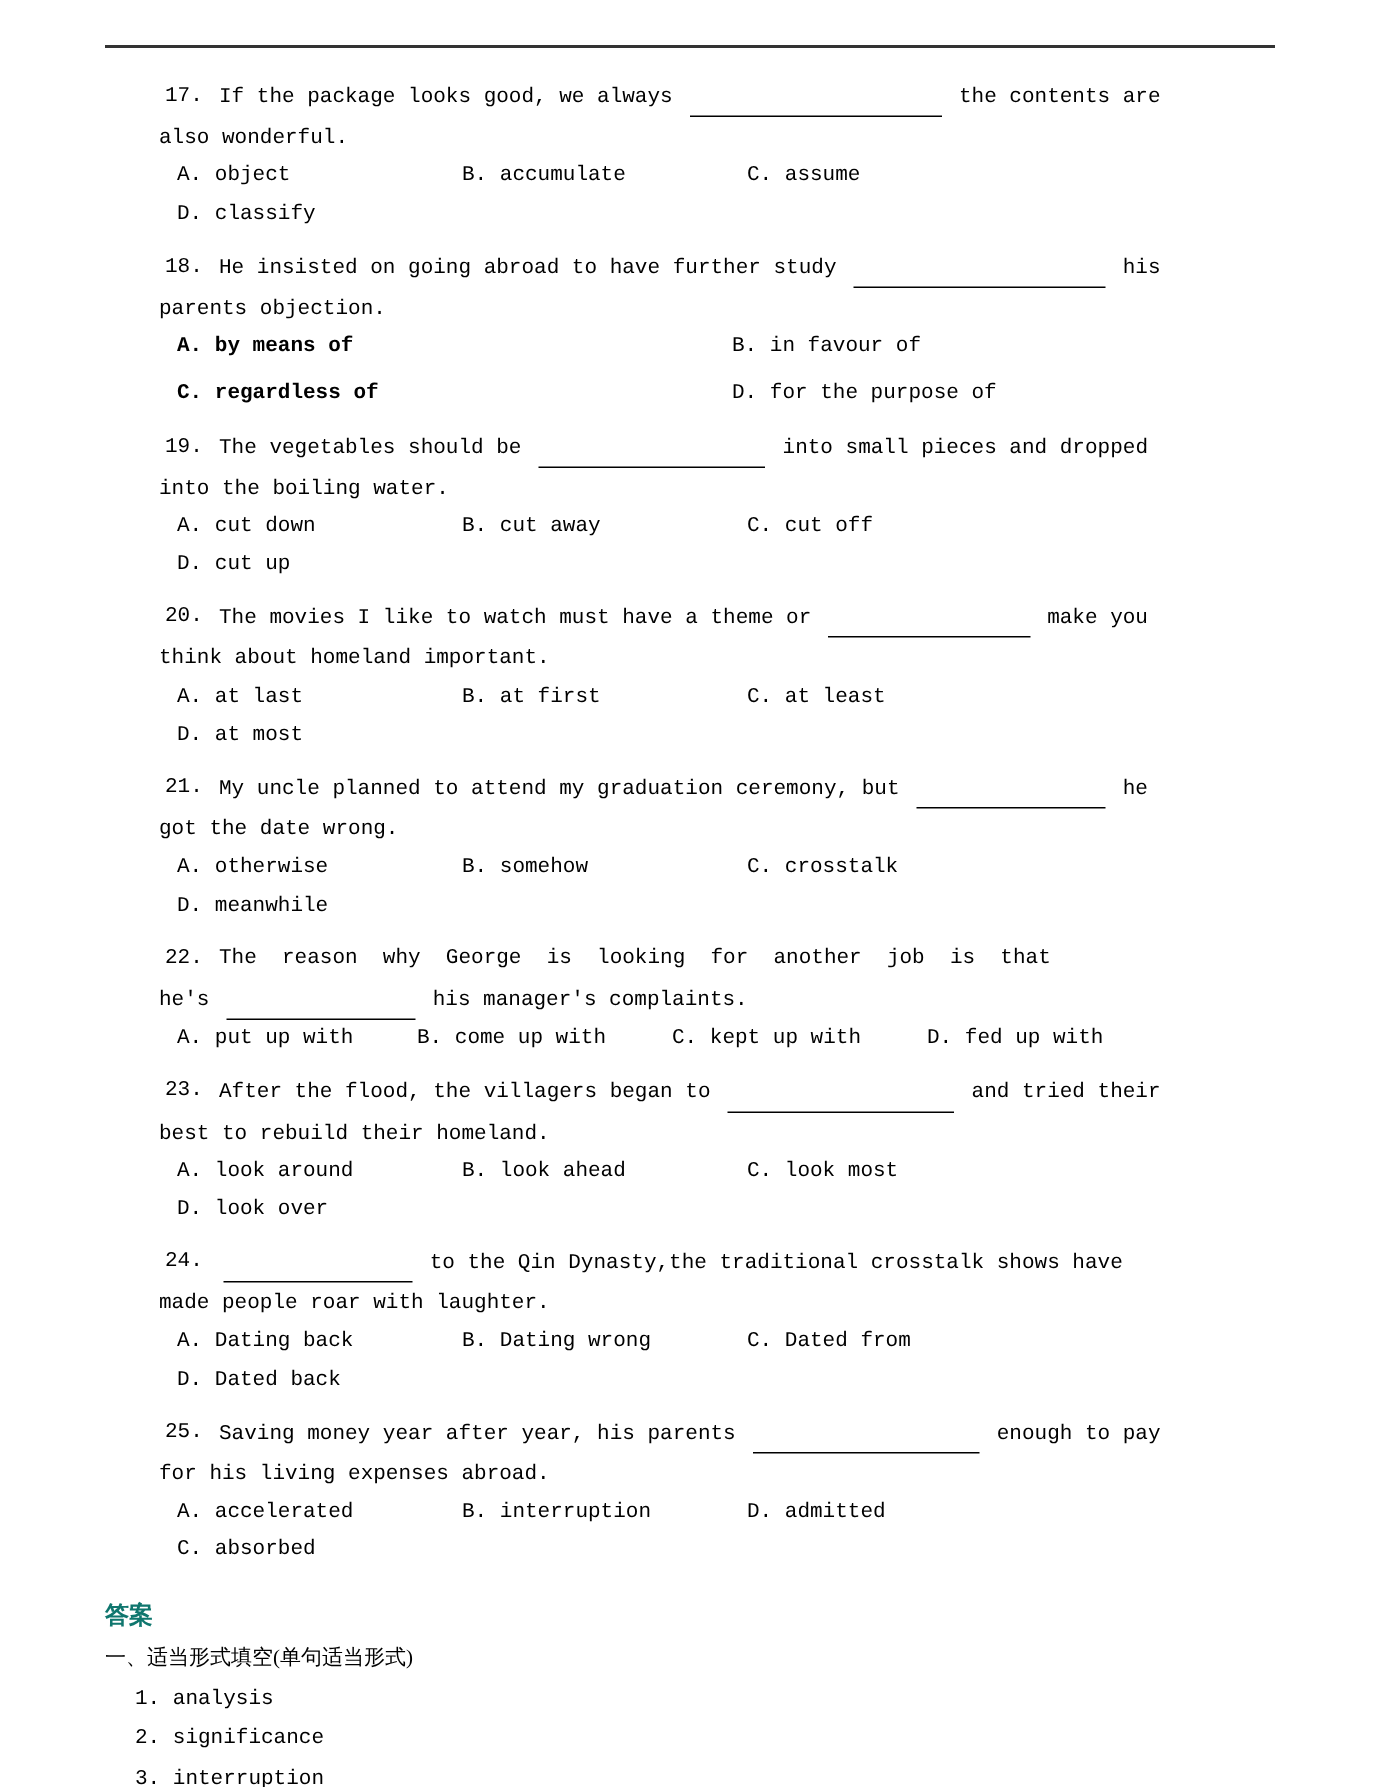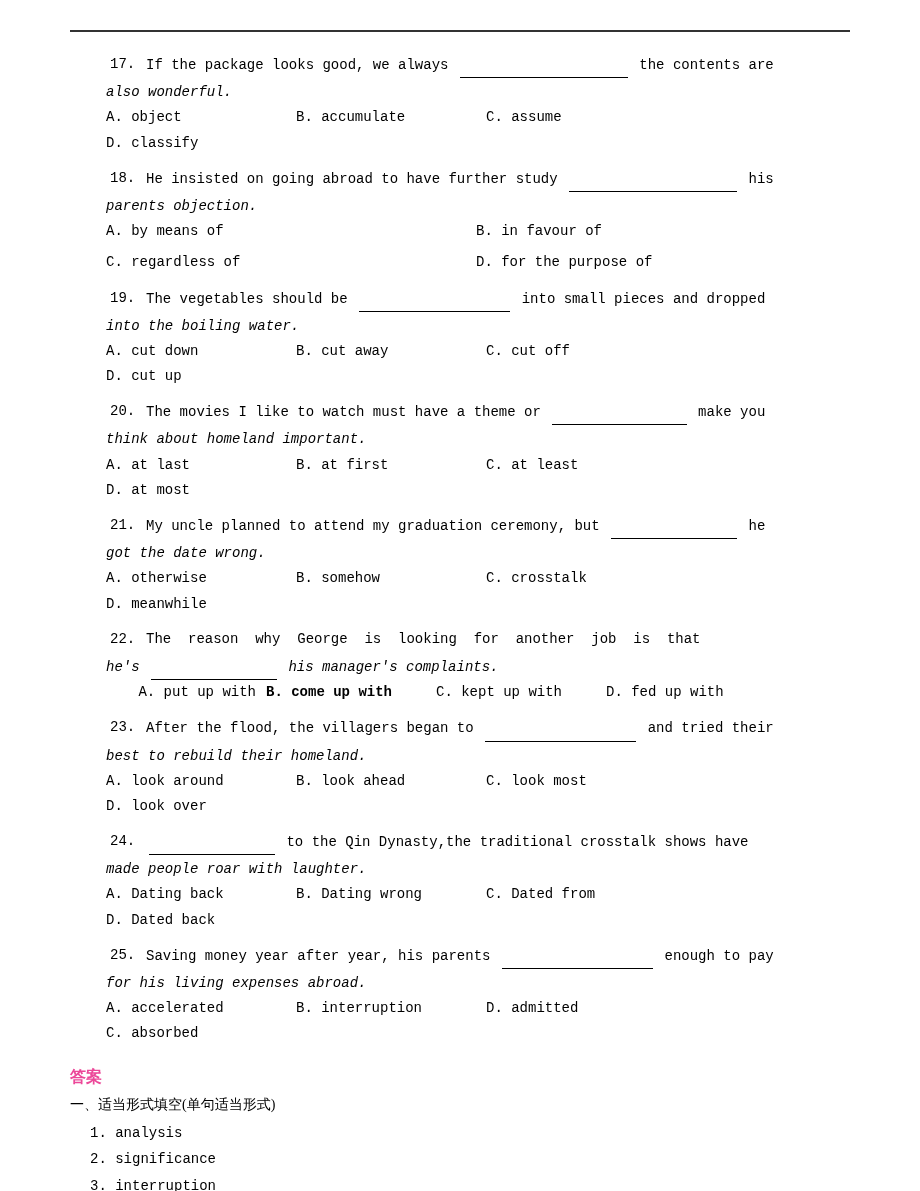--- a/index.html
+++ b/index.html
@@ -52,38 +52,39 @@
       display: inline-block;
       border-bottom: 1px solid #000;
       min-width: 120px;
       vertical-align: bottom;
       margin: 0 3px;
     }
     .options-row {
       display: flex;
       flex-direction: row;
       flex-wrap: wrap;
-      margin-left: 36px;
+      margin-left: 48px;
       margin-bottom: 6px;
       line-height: 1.8;
     }
     .option {
       min-width: 180px;
       font-family: 'Courier New', Courier, monospace;
       font-size: 14px;
       margin-right: 10px;
     }
     .option-wide {
       min-width: 360px;
+      font-weight: bold;
     }
     .answers-section {
       margin-top: 20px;
     }
     .answers-title {
-      color: #ec4899;
+      color: #0f766e;
       font-size: 16px;
       font-family: 'SimSun', 'STSong', serif;
       font-weight: bold;
       margin-bottom: 8px;
     }
     .answers-subtitle {
       font-family: 'SimSun', 'STSong', serif;
       font-size: 14px;
       margin-bottom: 6px;
     }
@@ -91,21 +92,20 @@
       font-family: 'Courier New', Courier, monospace;
       font-size: 14px;
       margin-left: 20px;
       line-height: 1.9;
     }
     .continuation-line {
       margin-left: 36px;
       font-family: 'Courier New', Courier, monospace;
       font-size: 14px;
       line-height: 1.8;
-      font-style: italic;
     }
   </style>
 </head>
 <body>
 
 <div class="page">
   <div class="top-border"></div>
 
   <div class="question-block">
     <div class="question-line">
@@ -193,22 +193,22 @@
     <div class="question-line">
       <span class="q-num">22.</span>
       <span class="q-text">
         The&nbsp; reason&nbsp; why&nbsp; George&nbsp; is&nbsp; looking&nbsp; for&nbsp; another&nbsp; job&nbsp; is&nbsp; that
       </span>
     </div>
     <div class="continuation-line">
       he's <span class="blank" style="min-width:110px;">&nbsp;&nbsp;&nbsp;&nbsp;&nbsp;&nbsp;&nbsp;&nbsp;&nbsp;&nbsp;&nbsp;&nbsp;&nbsp;&nbsp;&nbsp;</span> his manager's complaints.
     </div>
     <div class="options-row">
-      <span class="option" style="min-width:150px;text-align:right;">A. put up with</span>
-      <span class="option" style="min-width:160px;font-weight:bold;">B. come up with</span>
+      <span class="option" style="min-width:150px;">A. put up with</span>
+      <span class="option" style="min-width:160px;">B. come up with</span>
       <span class="option" style="min-width:160px;">C. kept up with</span>
       <span class="option">D. fed up with</span>
     </div>
   </div>
 
   <div class="question-block">
     <div class="question-line">
       <span class="q-num">23.</span>
       <span class="q-text">
         After the flood, the villagers began to <span class="blank" style="min-width:130px;">&nbsp;&nbsp;&nbsp;&nbsp;&nbsp;&nbsp;&nbsp;&nbsp;&nbsp;&nbsp;&nbsp;&nbsp;&nbsp;&nbsp;&nbsp;&nbsp;&nbsp;&nbsp;</span> and tried their

